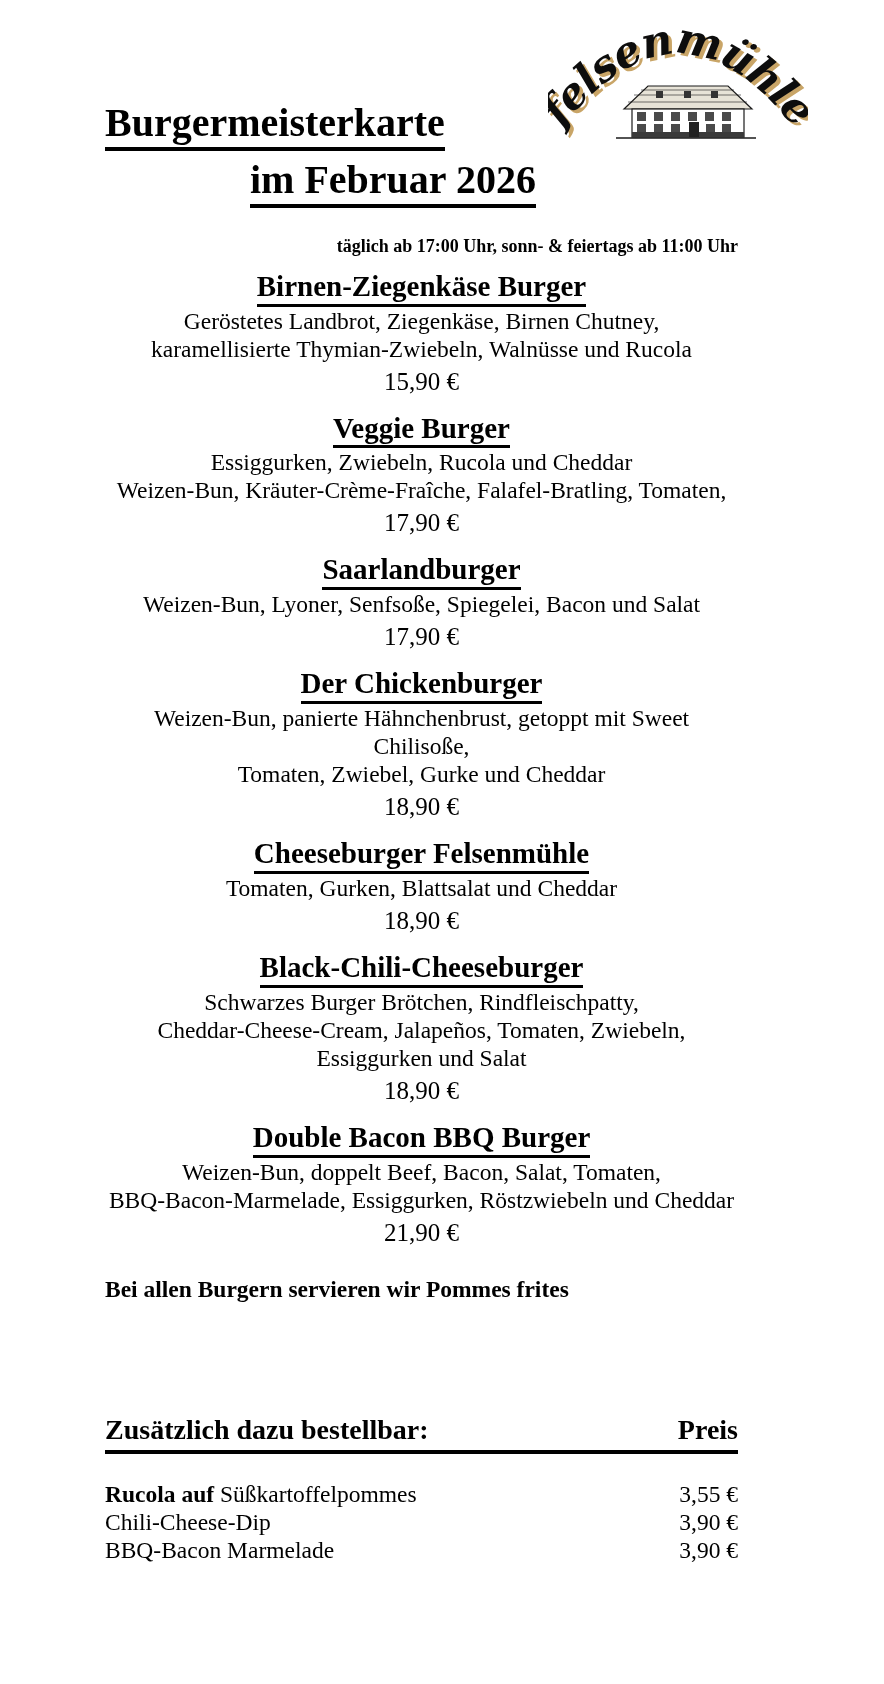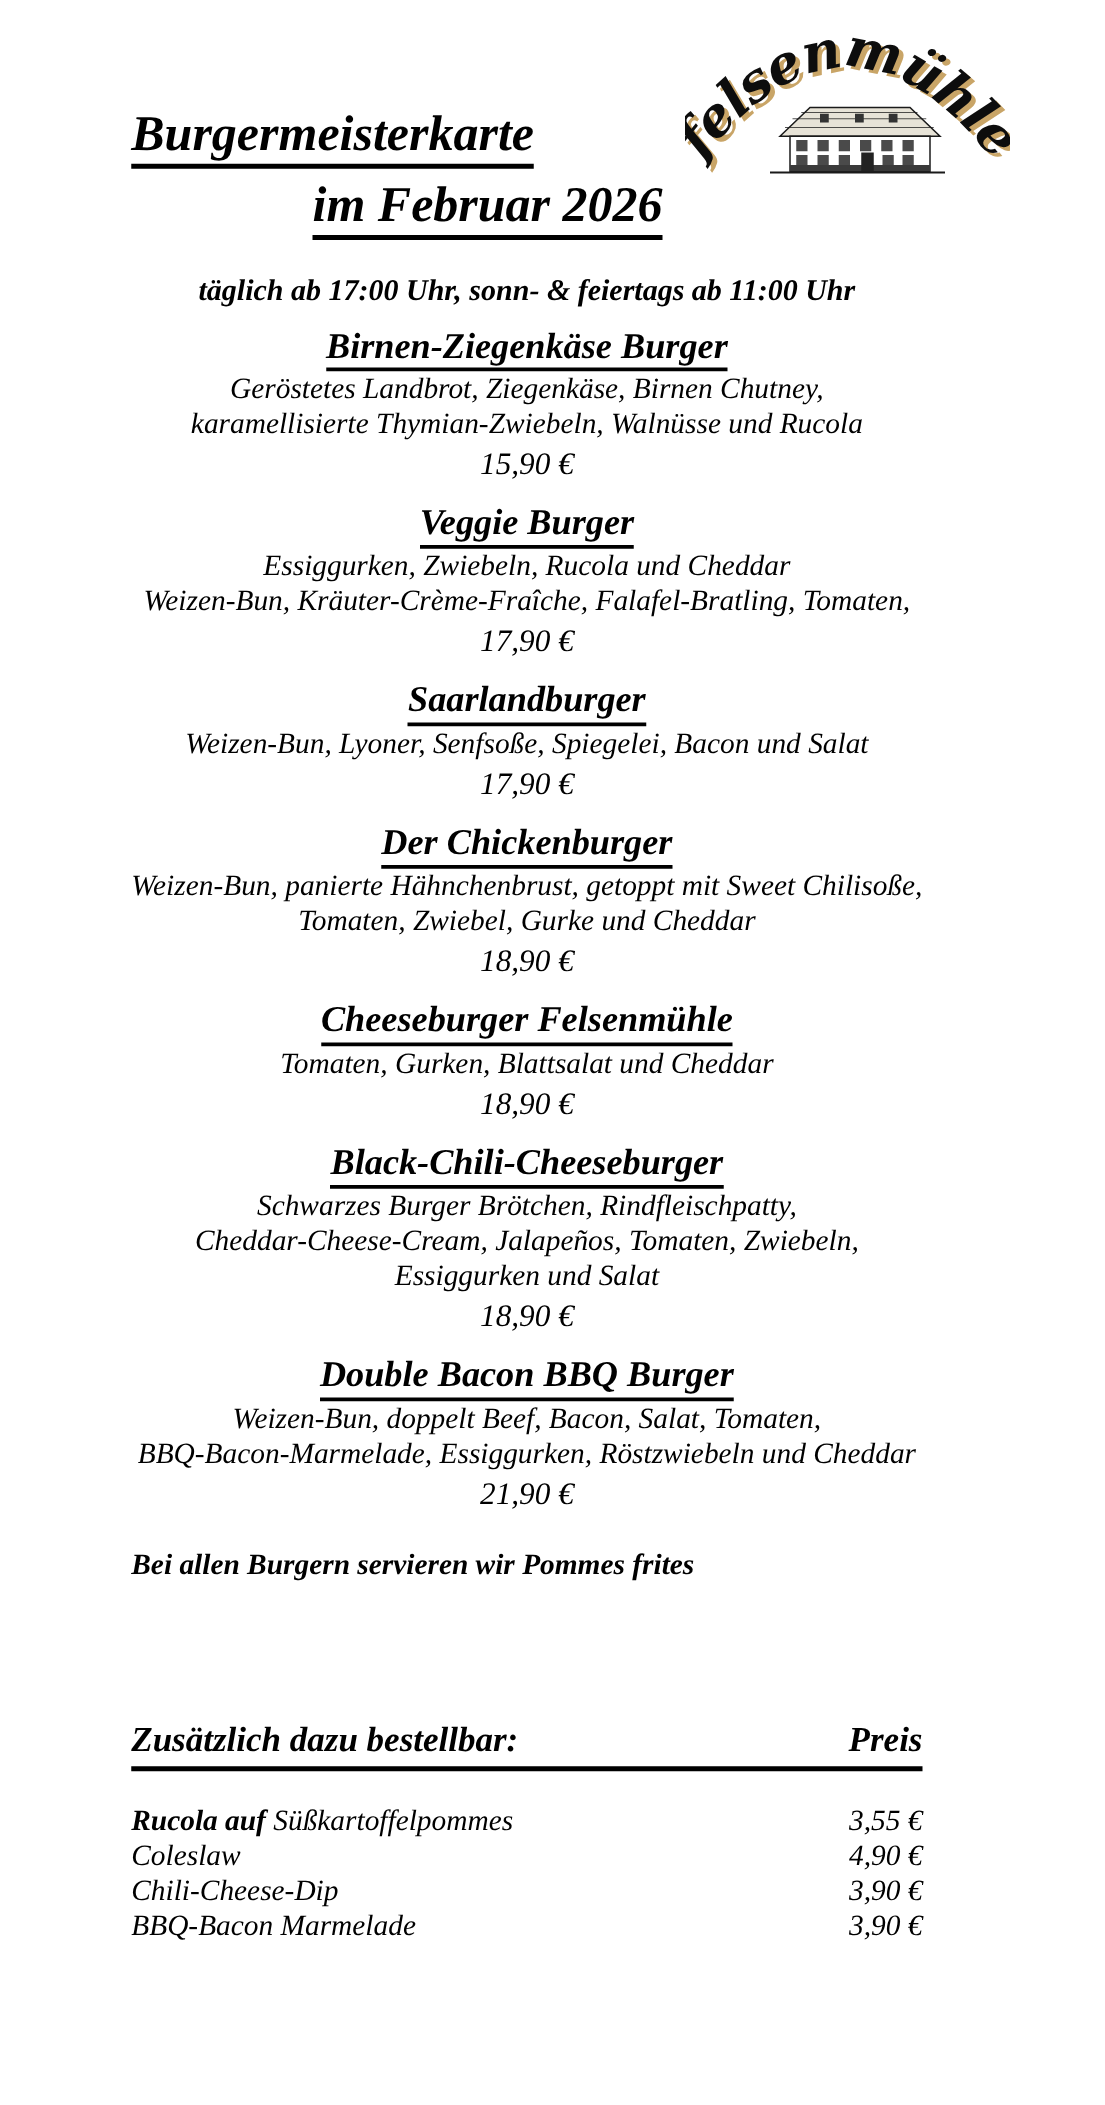--- a/index.html
+++ b/index.html
@@ -29,38 +29,37 @@
     font-size: 43px;
     letter-spacing: -1px;
   }
   .logo-text-shadow { fill: #c9a567; }
   .logo-text-main { fill: #0d0d0d; }
 
   
   .content {
     position: absolute;
     left: 105px;
-    top: 84px;
+    top: 100px;
     width: 633px;
-    font-style: italic;
   }
 
   .title-line { font-weight: bold; font-size: 40px; line-height: 1.15; }
   .title-underline {
     display: inline-block;
     border-bottom: 4px solid #000;
     padding-bottom: 1px;
   }
   .title-line2 { margin-left: 145px; margin-top: 6px; }
 
   .subtitle {
     margin-top: 28px;
-    text-align: center;
-    font-weight: bold;
-    font-size: 24px;
+    text-align: right;
+    font-weight: bold;
+    font-size: 18px;
     line-height: 1.15;
   }
 
   .sections { text-align: center; }
   .section { margin-top: 14px; text-align: center; }
   .burger-name {
     display: inline-block;
     margin: 0;
     font-weight: bold;
     font-size: 29px;
@@ -207,24 +206,20 @@
       <div class="extras-header">
         <span>Zusätzlich dazu bestellbar:</span>
         <span>Preis</span>
       </div>
       <div class="extras-rows">
         <div class="extra-row">
           <span><span class="extra-bold">Rucola auf </span><span>Süßkartoffelpommes</span></span>
           <span>3,55 €</span>
         </div>
         <div class="extra-row">
-          <span><span class="extra-bold"></span><span>Coleslaw</span></span>
-          <span>4,90 €</span>
-        </div>
-        <div class="extra-row">
           <span><span class="extra-bold"></span><span>Chili-Cheese-Dip</span></span>
           <span>3,90 €</span>
         </div>
         <div class="extra-row">
           <span><span class="extra-bold"></span><span>BBQ-Bacon Marmelade</span></span>
           <span>3,90 €</span>
         </div>
       </div>
     </div>
 

